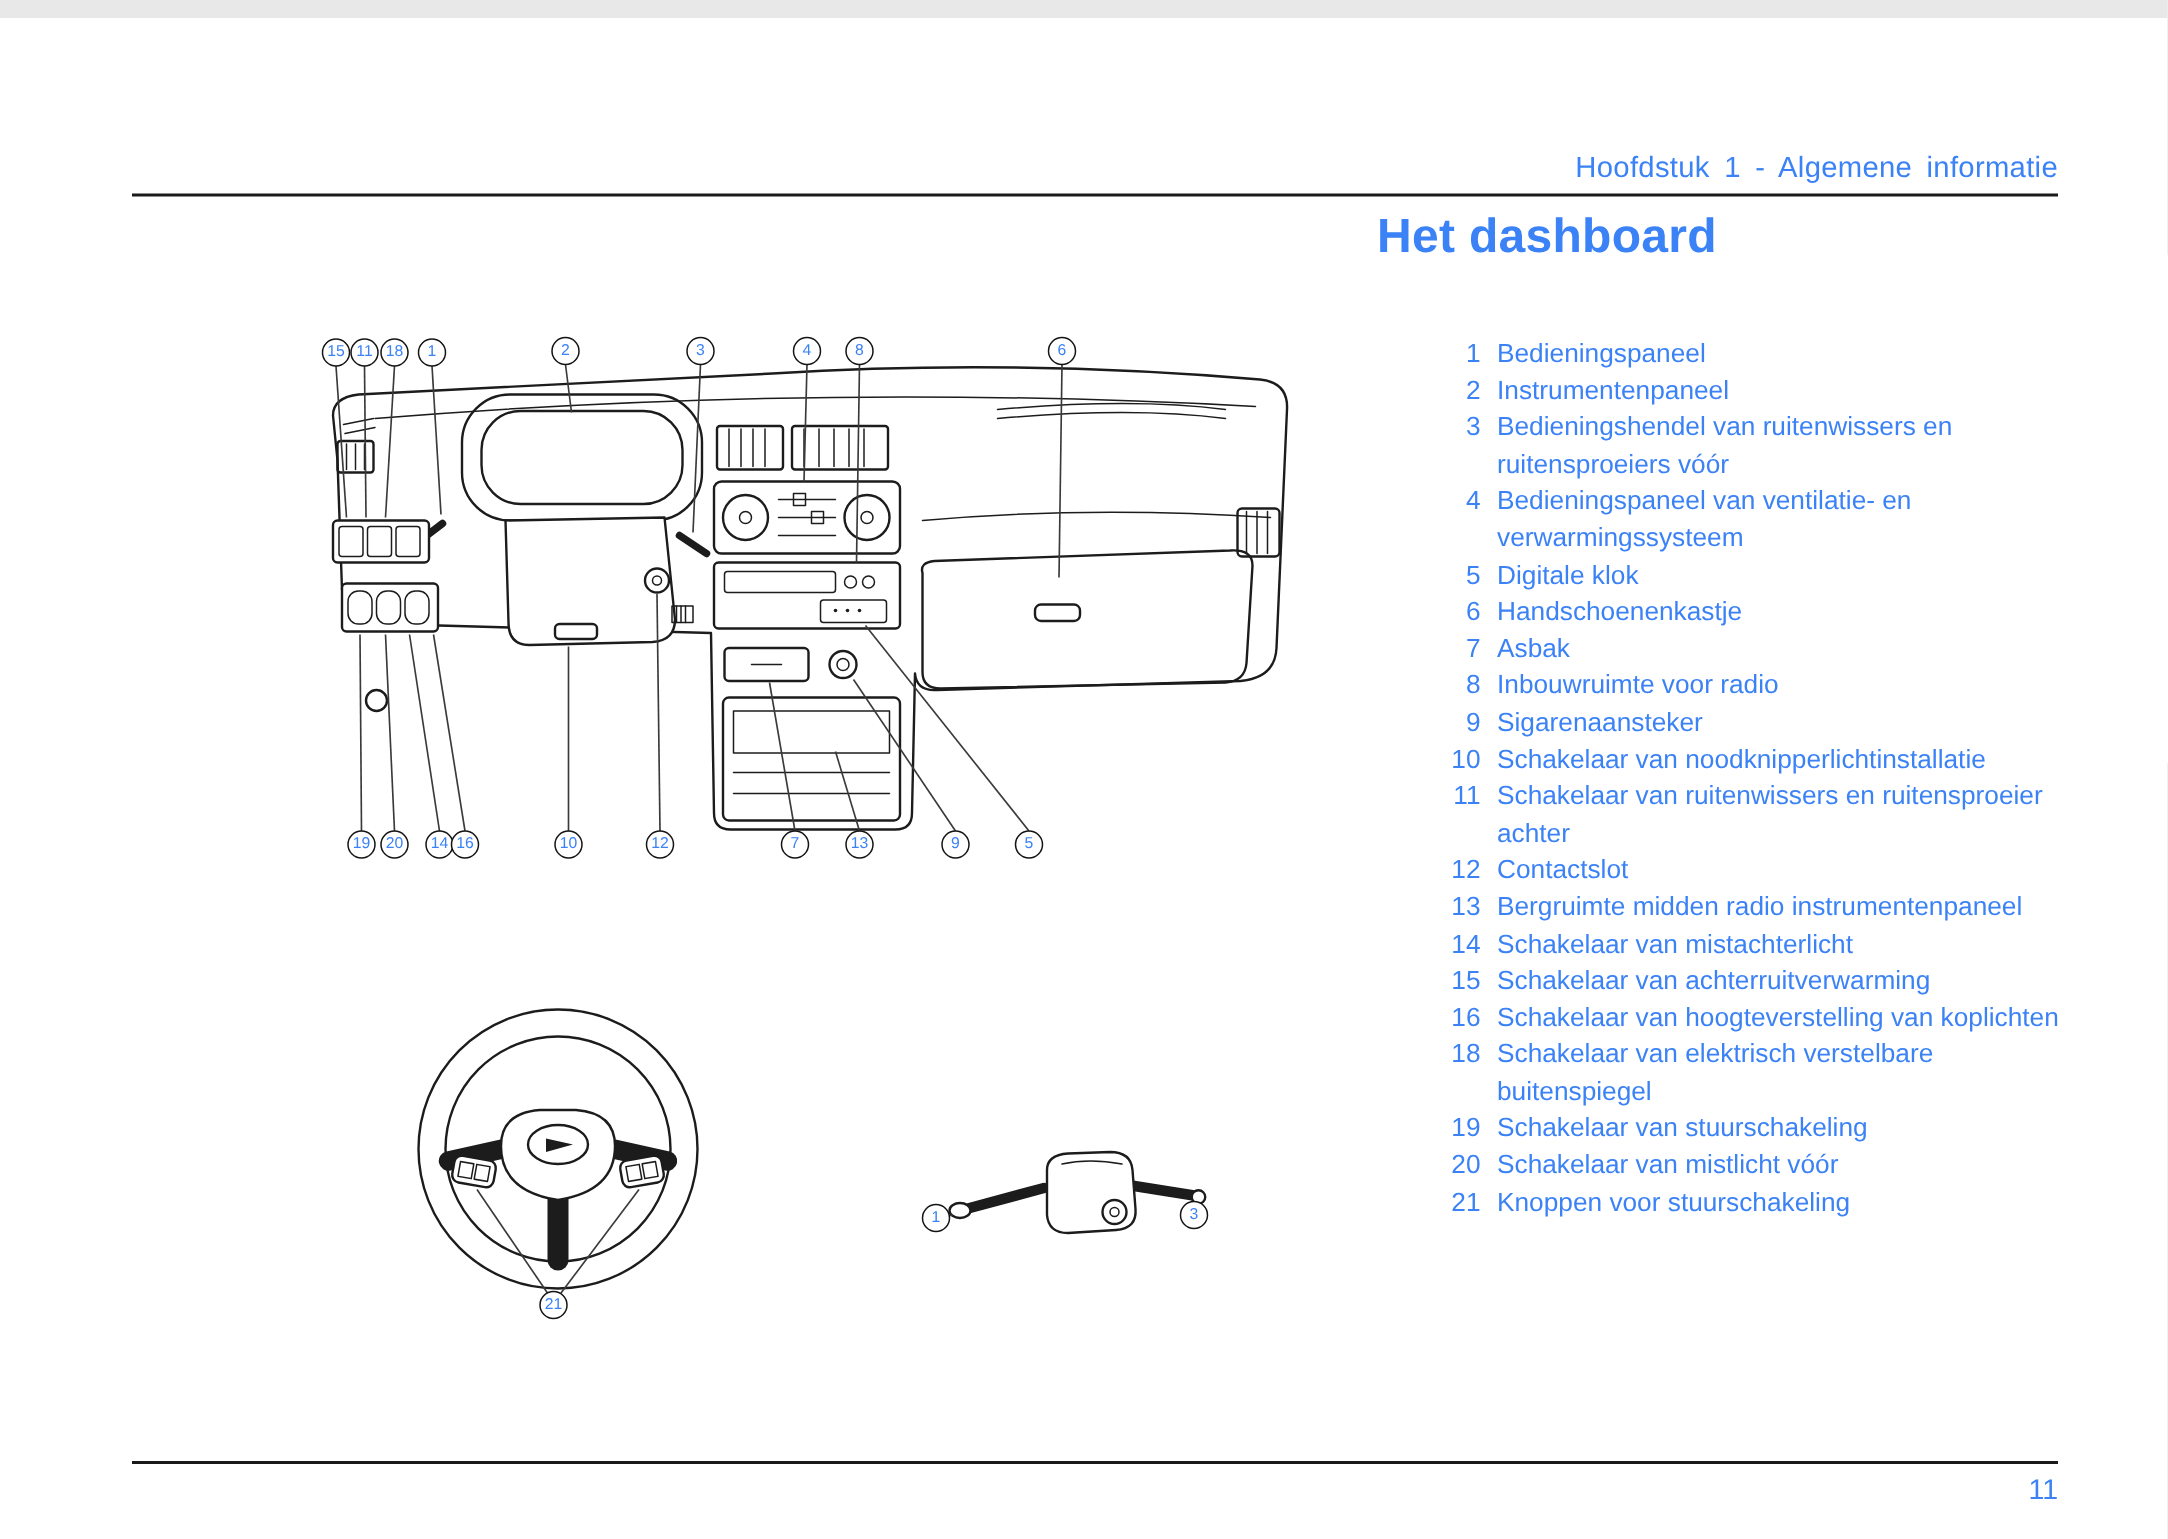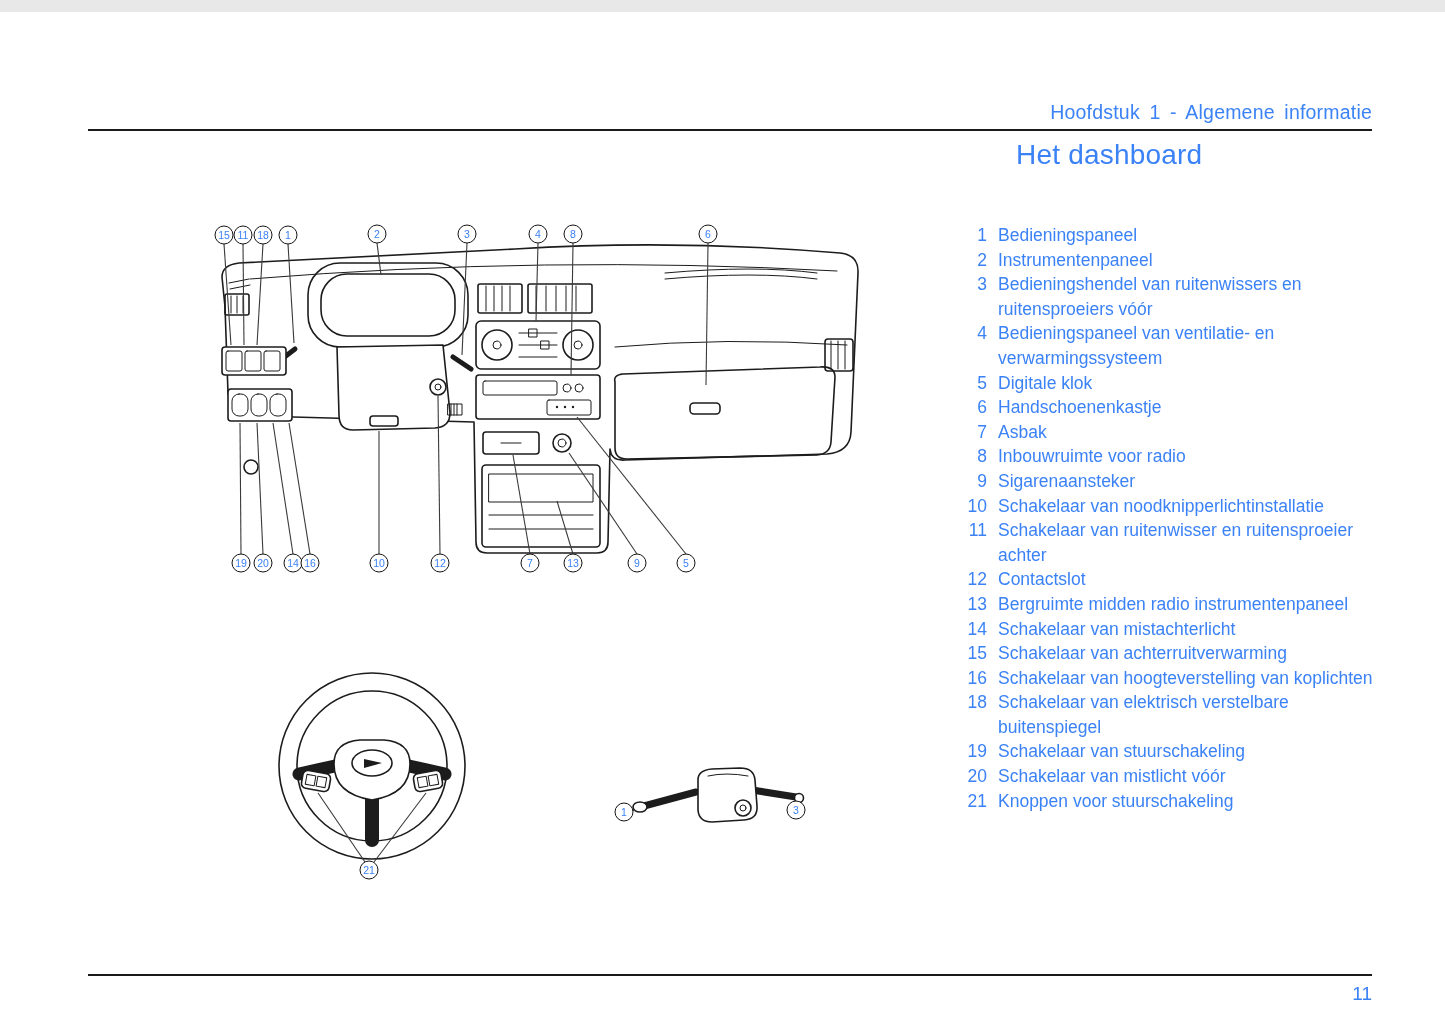--- a/index.html
+++ b/index.html
@@ -9,21 +9,21 @@
     margin:12px auto;
   }
   .rule{position:absolute;height:2px;background:#1a1a1a;}
   .rule-top{left:88px;top:117px;width:1284px;}
   .rule-bottom{left:88px;top:962px;width:1284px;}
   .header-text{
     position:absolute;top:89px;right:73px;font-size:19.5px;letter-spacing:.2px;
     word-spacing:4px;white-space:nowrap;
   }
   .section-title{
-    position:absolute;top:127px;left:1016px;font-size:28px;font-weight:normal;letter-spacing:.2px;
+    position:absolute;top:127px;left:918px;font-size:32px;font-weight:bold;letter-spacing:.2px;
   }
   .page-number{position:absolute;top:971px;right:73px;font-size:19px;}
   .legend{
     position:absolute;top:211px;left:960px;width:420px;margin:0;padding:0;list-style:none;
   }
   .legend-row{display:flex;align-items:flex-start;font-size:17.5px;line-height:24.6px;}
   .legend-num{flex:0 0 27px;width:27px;text-align:right;}
   .legend-text{flex:1;margin-left:11px;}
   .diagram{position:absolute;}
   .diagram svg{display:block;position:absolute;left:0;top:0;}
@@ -269,21 +269,21 @@
         <span class="legend-text">Sigarenaansteker</span>
       </li>
 
       <li class="legend-row">
         <span class="legend-num">10</span>
         <span class="legend-text">Schakelaar van noodknipperlichtinstallatie</span>
       </li>
 
       <li class="legend-row">
         <span class="legend-num">11</span>
-        <span class="legend-text">Schakelaar van ruitenwisser en ruitensproeier achter</span>
+        <span class="legend-text">Schakelaar van ruitenwissers en ruitensproeier achter</span>
       </li>
 
       <li class="legend-row">
         <span class="legend-num">12</span>
         <span class="legend-text">Contactslot</span>
       </li>
 
       <li class="legend-row">
         <span class="legend-num">13</span>
         <span class="legend-text">Bergruimte midden radio instrumentenpaneel</span>

